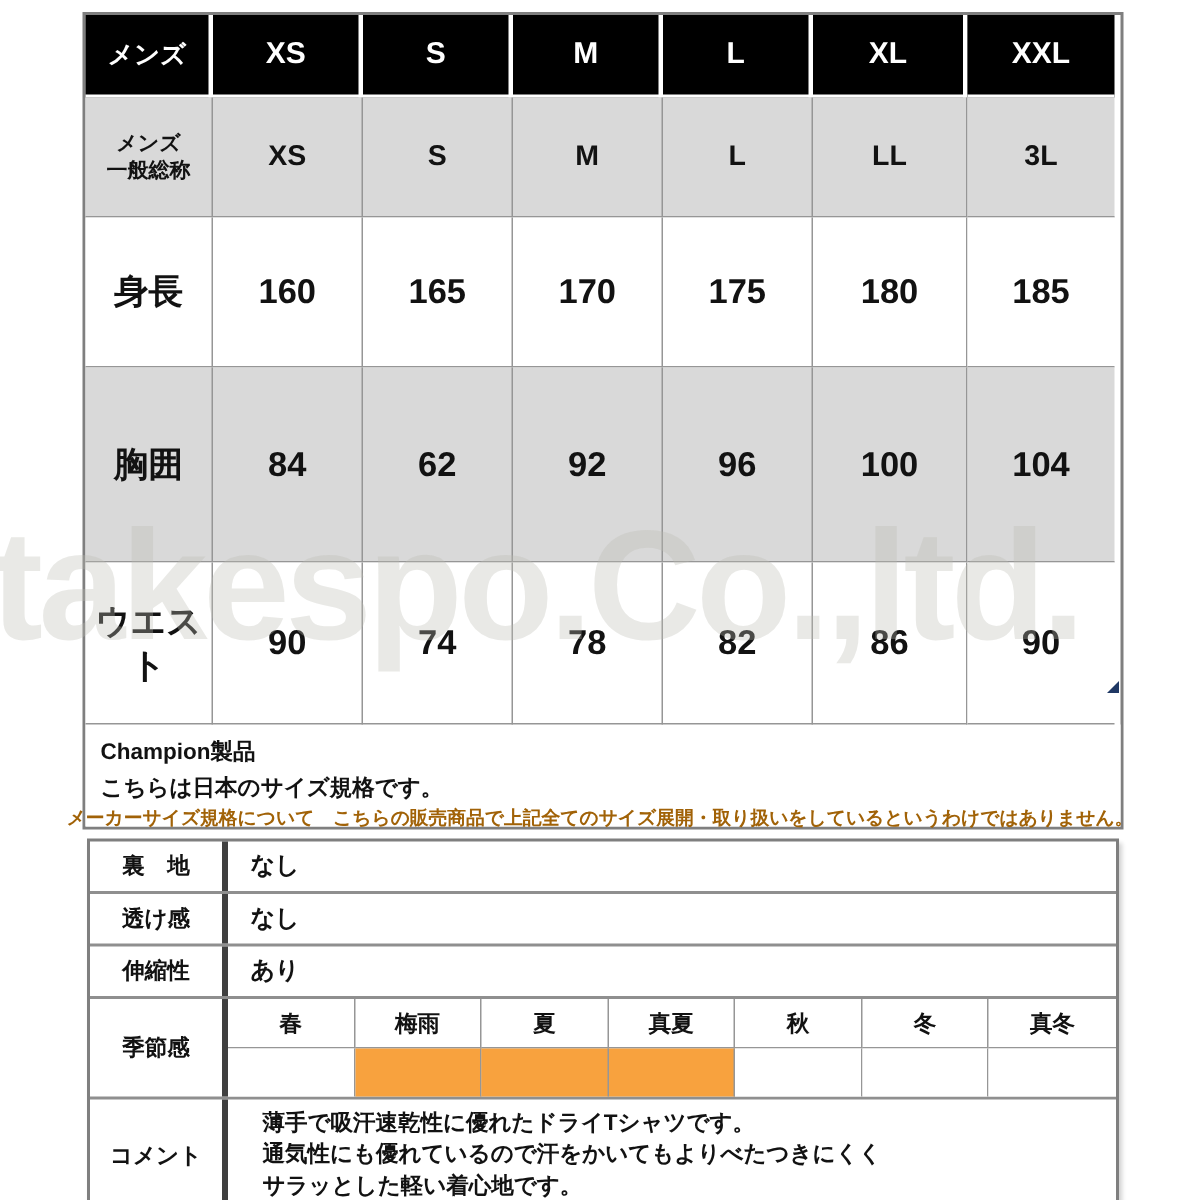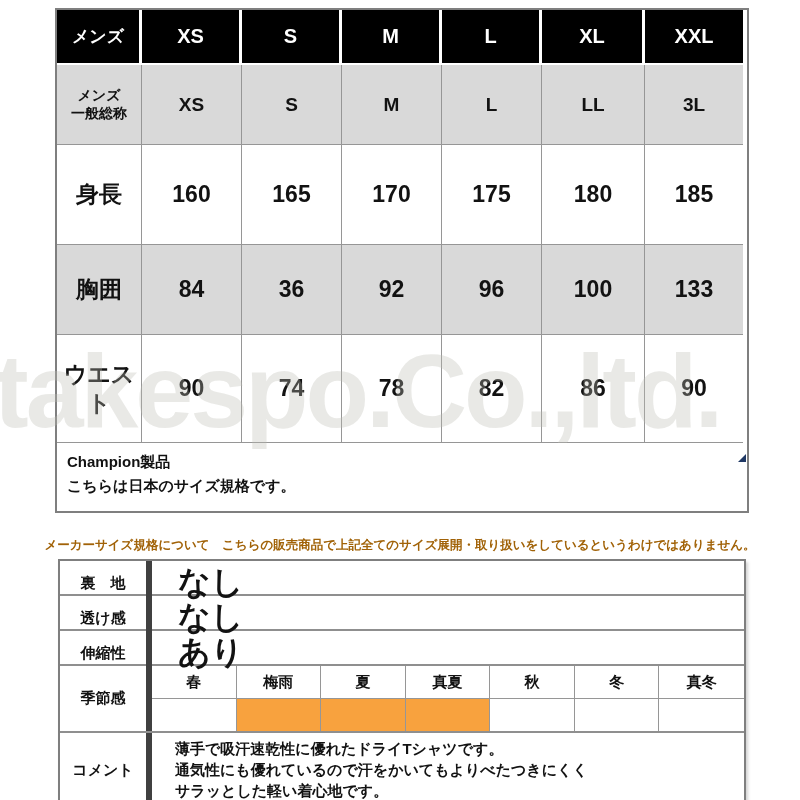--- a/index.html
+++ b/index.html
@@ -26,39 +26,39 @@
   .st-row .cell:last-child{border-right:none;}
   .r-header{height:55px;}
   .r-header .cell{background:#000;color:#fff;font-size:20px;
     border-right:3px solid #fff;border-bottom:2px solid #fff;}
   .r-header .cell:first-child{font-size:17px;}
   .r-header .cell:last-child{border-right:none;}
   .r-alias{height:80px;}
   .r-alias .cell{font-size:19px;}
   .r-alias .cell:first-child{font-size:14px;}
   .r-height{height:100px;}
-  .r-chest{height:90px;}
+  .r-chest{height:130px;}
   .r-waist{height:108px;}
   .row-gray .cell{background:#d9d9d9;}
   .row-white .cell{background:#ffffff;}
   .st-notes{height:54px;padding:7px 10px;font-size:15px;line-height:24px;background:#fff;}
   .blue-marker{position:absolute;left:681px;top:444px;width:8px;height:8px;
     background:#1f3864;clip-path:polygon(0 100%,100% 100%,100% 0);}
   
   .disclaimer{position:absolute;left:30px;top:537px;width:740px;z-index:2;
     text-align:center;font-size:12.5px;color:#a16207;white-space:nowrap;font-weight:bold;}
   
   .detail-table{position:absolute;left:58px;top:559px;width:684px;z-index:1;
     border:2px solid #7f7f7f;background:#fff;box-shadow:2px 3px 3px rgba(0,0,0,0.18);}
   .dt-row{display:grid;grid-template-columns:92px 1fr;border-bottom:2px solid #8f8f8f;}
   .dt-row:last-child{border-bottom:none;}
   .dt-label{display:flex;align-items:center;justify-content:center;text-align:center;
-    font-size:15px;border-right:6px solid #404040;}
+    font-size:15px;border-right:4px solid #404040;}
   .dt-simple{height:33px;}
-  .dt-value{display:flex;align-items:center;font-size:32px;padding-left:26px;}
+  .dt-value{display:flex;align-items:center;font-size:16px;padding-left:15px;}
   .season-grid{display:grid;grid-template-columns:repeat(7,1fr);}
   .season-head{height:32px;display:flex;align-items:center;justify-content:center;
     font-size:15px;border-right:1px solid #969696;border-bottom:1px solid #969696;}
   .season-head.last{border-right:none;}
   .season-fill{height:32px;border-right:1px solid #969696;background:#fff;}
   .season-fill.last{border-right:none;}
   .dt-comment{padding:5px 8px 6px 23px;font-size:15px;line-height:21px;}
 </style>
 </head>
 <body>
@@ -94,25 +94,25 @@
     <div class="cell">165</div>
     <div class="cell">170</div>
     <div class="cell">175</div>
     <div class="cell">180</div>
     <div class="cell">185</div>
   </div>
 
   <div class="st-row r-chest row-gray">
     <div class="cell">胸囲</div>
     <div class="cell">84</div>
-    <div class="cell">36</div>
+    <div class="cell">62</div>
     <div class="cell">92</div>
     <div class="cell">96</div>
     <div class="cell">100</div>
-    <div class="cell">133</div>
+    <div class="cell">104</div>
   </div>
 
   <div class="st-row r-waist row-white">
     <div class="cell">ウエスト</div>
     <div class="cell">90</div>
     <div class="cell">74</div>
     <div class="cell">78</div>
     <div class="cell">82</div>
     <div class="cell">86</div>
     <div class="cell">90</div>

